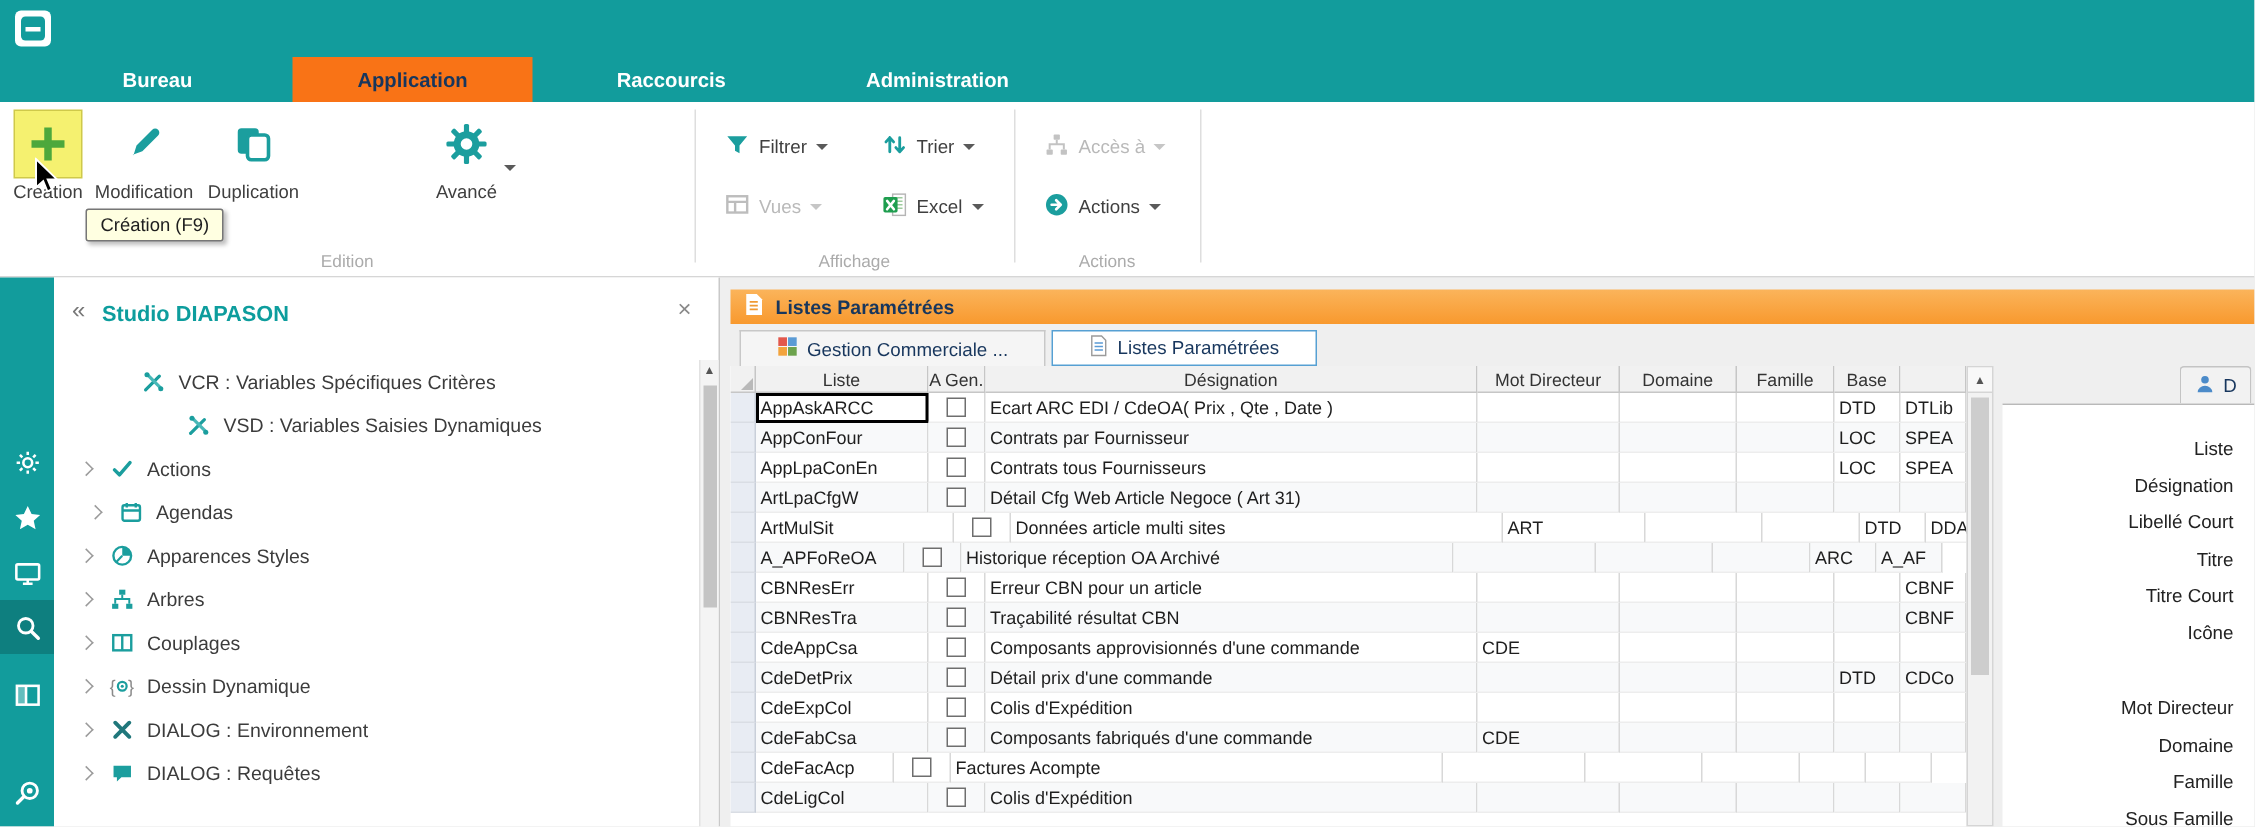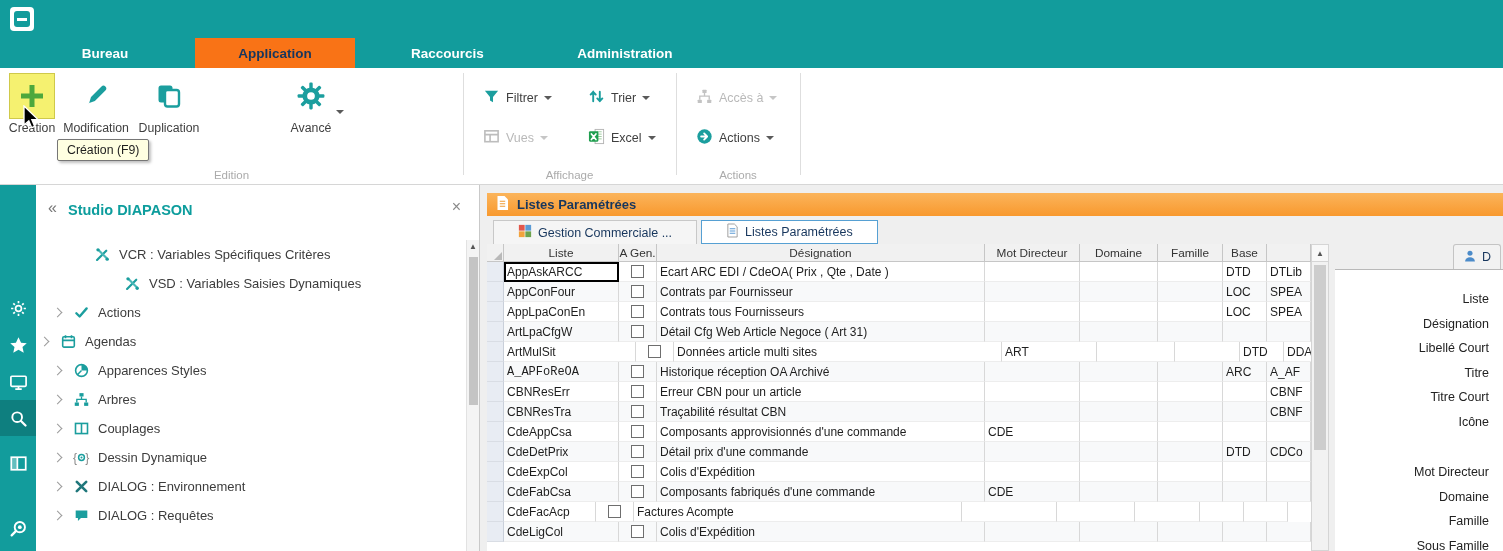--- a/index.html
+++ b/index.html
@@ -321,21 +321,21 @@
         </div>
         <div class="tree-item" style="padding-left: 18px;">
           <span class="chev"></span>
           <span class="ti-ic">
             <svg width="15" height="15" viewBox="0 0 16 16">
               <path d="M2.5 8.8 6 12.3 13.5 3.6" stroke="#1B9E9E" stroke-width="2.5" fill="none" stroke-linecap="round" stroke-linejoin="round"></path>
             </svg>
           </span>
           <span>Actions</span>
         </div>
-        <div class="tree-item" style="padding-left: 5px;">
+        <div class="tree-item" style="padding-left: 24px;">
           <span class="chev"></span>
           <span class="ti-ic">
             <svg width="15" height="15" viewBox="0 0 16 16">
               <rect x="1.8" y="3" width="12.4" height="11" rx="1.4" fill="none" stroke="#1B9E9E" stroke-width="1.7"></rect>
               <path d="M4.8 1.4v3.2M11.2 1.4v3.2M1.8 6.8h12.4" stroke="#1B9E9E" stroke-width="1.7"></path>
             </svg>
           </span>
           <span>Agendas</span>
         </div>
         <div class="tree-item" style="padding-left: 18px;">
@@ -509,21 +509,21 @@
         </div>
         <div class="tcell" style="width: 328px;">Données article multi sites</div>
         <div class="tcell" style="width: 95px;">ART</div>
         <div class="tcell" style="width: 78px;"></div>
         <div class="tcell" style="width: 65px;"></div>
         <div class="tcell" style="width: 44px;">DTD</div>
         <div class="tcell" style="width: 44px;">DDAr</div>
       </div>
       <div class="trow alt">
         <div class="tcell sel" style="width: 17px;"></div>
-        <div class="tcell" style="width: 115px; font-family: Liberation Mono, monospace;">A_APFoReOA</div>
+        <div class="tcell" style="width: 99px;">A_APFoReOA</div>
         <div class="tcell center" style="width: 38px;">
           <span class="cb"></span>
         </div>
         <div class="tcell" style="width: 328px;">Historique réception OA Archivé</div>
         <div class="tcell" style="width: 95px;"></div>
         <div class="tcell" style="width: 78px;"></div>
         <div class="tcell" style="width: 65px;"></div>
         <div class="tcell" style="width: 44px;">ARC</div>
         <div class="tcell" style="width: 44px;">A_AF</div>
       </div>

